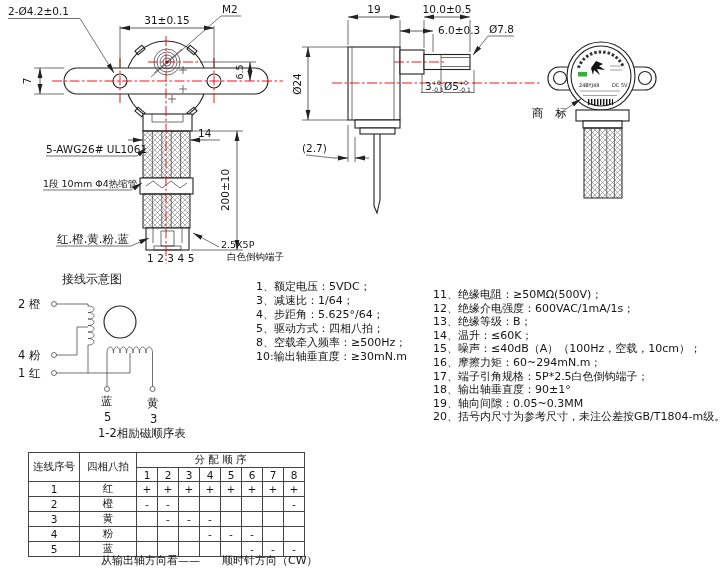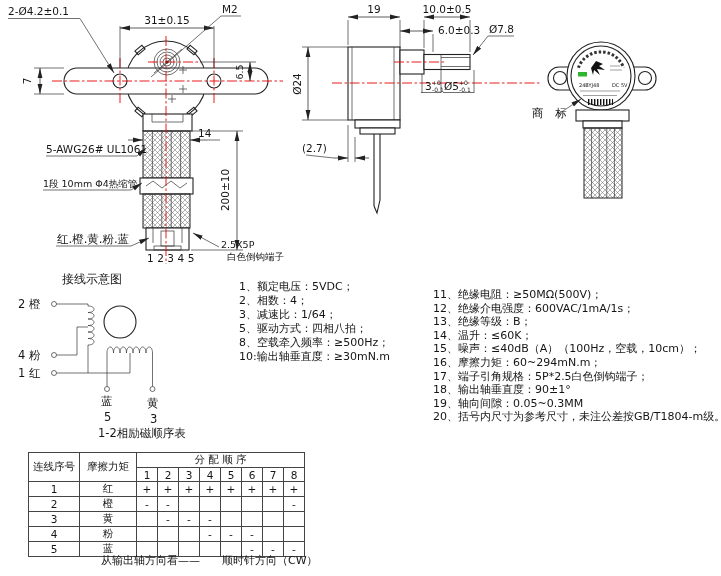--- a/index.html
+++ b/index.html
@@ -14,21 +14,21 @@
   .t{font-size:10.5px;}
   .t9{font-size:9.5px;}
   .t11{font-size:11.5px;}
   .t6{font-size:6px;}
   .t5{font-size:5px;}
   .grayln{stroke:#888;stroke-width:0.8;fill:none;}
   .abs{position:absolute;}
   #tech-title{left:380px;top:258px;font-size:17px;letter-spacing:7px;
               border-bottom:1.5px solid #111;padding:0 3px 2px 3px;white-space:nowrap;}
   .spec-col{white-space:nowrap;font-size:11px;line-height:14px;}
-  #spec-left{left:239px;top:280px;}
+  #spec-left{left:256px;top:280px;}
   #spec-right{left:433px;top:288px;line-height:13.6px;}
   table.seq{border-collapse:collapse;position:absolute;left:28px;top:452px;
             font-size:10.5px;text-align:center;}
   table.seq td{border:1px solid #444;padding:0;height:13px;}
   table.seq td.c1{width:50px;} table.seq td.c2{width:56px;}
   table.seq td.st{width:20px;} table.seq tr.dr td{height:13.5px;}
   #table-note{left:70px;top:553px;font-size:11px;white-space:nowrap;margin-left:31px;}
 </style>
 </head>
 <body>
@@ -283,22 +283,22 @@
     <text x="147" y="407" class="t11">黄</text>
     <text x="150" y="423" class="t11">3</text>
     <text x="98" y="437" class="t11">1-2相励磁顺序表</text>
   </g>
 </svg>
 
 
 
 <div id="spec-left" class="abs spec-col">
   <div>1、额定电压：5VDC；</div>
-  <div>2、相数：4；</div>
   <div>3、减速比：1/64；</div>
+  <div>4、步距角：5.625°/64；</div>
   <div>5、驱动方式：四相八拍；</div>
   <div>8、空载牵入频率：≥500Hz；</div>
   <div>10:输出轴垂直度：≥30mN.m</div>
 </div>
 
 <div id="spec-right" class="abs spec-col">
   <div>11、绝缘电阻：≥50MΩ(500V)；</div>
   <div>12、绝缘介电强度：600VAC/1mA/1s；</div>
   <div>13、绝缘等级：B；</div>
   <div>14、温升：≤60K；</div>
@@ -308,21 +308,21 @@
   <div>18、输出轴垂直度：90±1°</div>
   <div>19、轴向间隙：0.05~0.3MM</div>
   <div>20、括号内尺寸为参考尺寸，未注公差按GB/T1804-m级。</div>
 </div>
 
 
 <table class="seq">
   <tbody>
         <tr>
     <td rowspan="2" class="c1">连线序号</td>
-    <td rowspan="2" class="c2">摩擦力矩</td>
+    <td rowspan="2" class="c2">四相八拍</td>
     <td colspan="8">分 配 顺 序</td>
   </tr>
   <tr>
     <td class="st">1</td>
     <td class="st">2</td>
     <td class="st">3</td>
     <td class="st">4</td>
     <td class="st">5</td>
     <td class="st">6</td>
     <td class="st">7</td>

